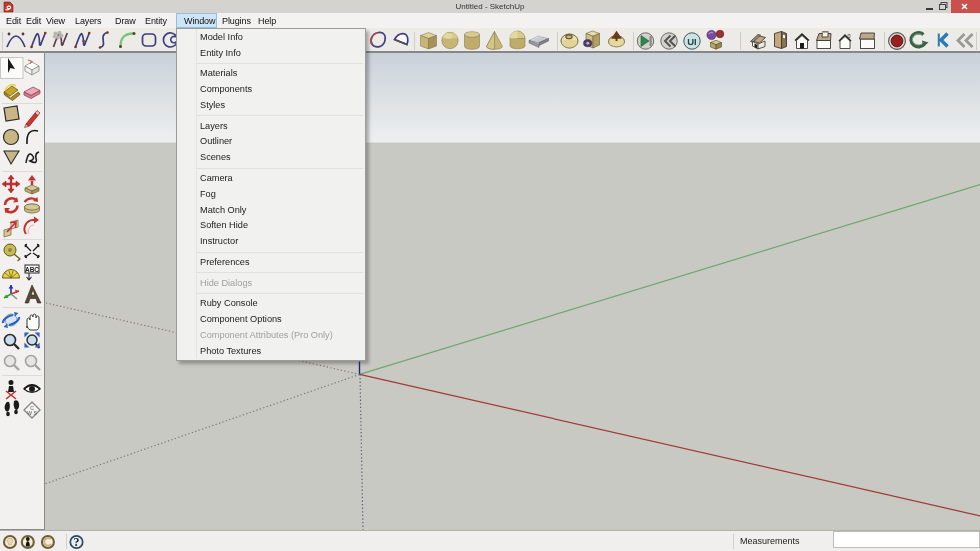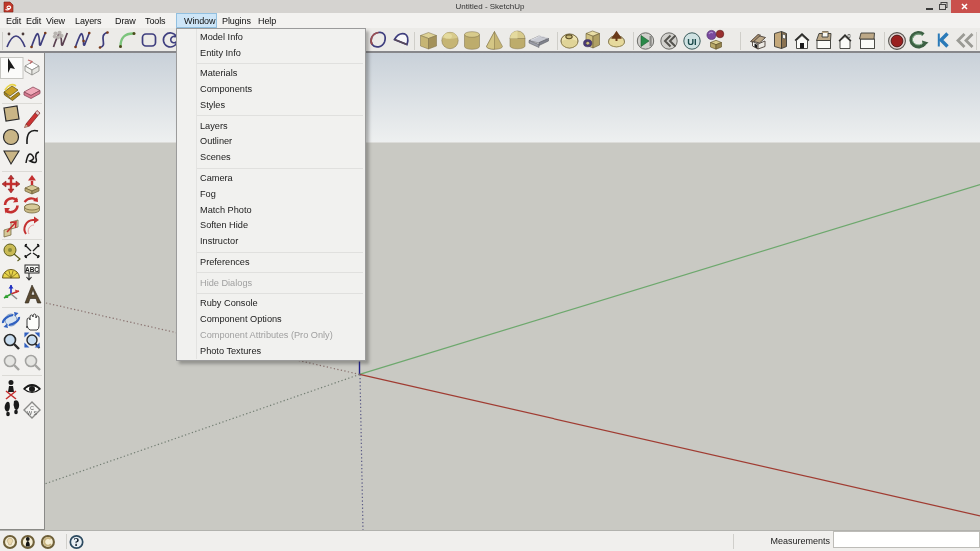--- a/index.html
+++ b/index.html
@@ -27,21 +27,21 @@
 <svg class="abs" style="left:959px;top:1px" width="11" height="11" viewBox="0 0 11 11">
       <path d="M3 3 L8 8 M8 3 L3 8" stroke="#fff" stroke-width="1.5"></path>
     </svg>
 
 <div class="abs" style="left:0;top:13px;width:980px;height:15px;background:#f3f2f0;border-bottom:1px solid #e2e1df"></div>
 <div class="abs mb" style="left:6px;top:16px">Edit</div>
 <div class="abs mb" style="left:26px;top:16px">Edit</div>
 <div class="abs mb" style="left:46px;top:16px">View</div>
 <div class="abs mb" style="left:75px;top:16px">Layers</div>
 <div class="abs mb" style="left:115px;top:16px">Draw</div>
-<div class="abs mb" style="left:145px;top:16px">Tools</div>
+<div class="abs mb" style="left:145px;top:16px">Entity</div>
 <div class="abs" style="left:176px;top:13px;width:41px;height:15px;background:#cde5f7;border:1px solid #92c0e0;box-sizing:border-box"></div>
 <div class="abs mb" style="left:184px;top:16px">Window</div>
 <div class="abs mb" style="left:222px;top:16px">Plugins</div>
 <div class="abs mb" style="left:258px;top:16px">Help</div>
 
 <div class="abs" style="left:0;top:28px;width:980px;height:23px;background:#ecebe8" id="toolbar"></div>
 <div class="abs" style="left:0;top:51px;width:980px;height:1.5px;background:#87878a"></div>
 <svg class="abs" style="left:0;top:28px" width="980" height="26" viewBox="0 0 980 26">
 <g stroke="#cfcec9">
         <line x1="2.5" y1="4" x2="2.5" y2="22"></line>
@@ -415,39 +415,39 @@
         <path d="M10 6.2 a2.7 2.7 0 0 1 1.6 4.9 l-0.4 1.7 h-2.4 l-0.4-1.7 a2.7 2.7 0 0 1 1.6-4.9 z" fill="#ecd9ae" stroke="#a8946a" stroke-width="0.5"></path>
 <circle cx="27.8" cy="10" r="6" fill="#f5eed6" stroke="#6e5f38" stroke-width="2.1"></circle>
         <circle cx="27.8" cy="7" r="1.9" fill="#141414"></circle>
         <path d="M25.9 14.5 q-0.4-4.5 1.9-5.5 q2.3 1 1.9 5.5 z" fill="#141414"></path>
 <circle cx="47.9" cy="10" r="6" fill="#f5eed6" stroke="#6e5f38" stroke-width="2.1"></circle>
         <path d="M50.7 7.2 a3.8 3.8 0 1 0 0.3 5" fill="none" stroke="#c8b480" stroke-width="1.9"></path>
 <circle cx="76.5" cy="10" r="6.2" fill="#e8eff4" stroke="#2c4a60" stroke-width="1.7"></circle>
         <text x="76.5" y="14" font-family="Liberation Serif" font-size="12" font-weight="bold" fill="#10202e" text-anchor="middle">?</text>
 </g>
 </svg>
-<div class="abs" style="left:740px;top:536px;width:90px;height:12px;font-size:9px;color:#1b1b1b;text-align:right;transform:translateZ(0)">Measurements</div>
+<div class="abs" style="left:740px;top:536px;width:90px;height:12px;font-size:9px;color:#1b1b1b;transform:translateZ(0)">Measurements</div>
 <div class="abs" style="left:833px;top:531px;width:147px;height:17px;background:#fff;border:1px solid #bdbcb8;box-sizing:border-box"></div>
 
 <div class="abs" style="left:176px;top:28px;width:190px;height:333px;background:#f1f1ef;border:1px solid #9b9b9b;box-sizing:border-box;box-shadow:3px 3px 3px rgba(50,50,45,0.35)"></div>
 <div class="abs" style="left:196px;top:29px;width:1px;height:330px;background:#e3e3e1"></div>
 <div class="mi" style="top:32.0px">Model Info</div>
 <div class="mi" style="top:47.5px">Entity Info</div>
 <div class="sep" style="top:62.8px"></div>
 <div class="mi" style="top:68.2px">Materials</div>
 <div class="mi" style="top:84.0px">Components</div>
 <div class="mi" style="top:99.9px">Styles</div>
 <div class="sep" style="top:115.2px"></div>
 <div class="mi" style="top:120.6px">Layers</div>
 <div class="mi" style="top:136.4px">Outliner</div>
 <div class="mi" style="top:152.2px">Scenes</div>
 <div class="sep" style="top:167.6px"></div>
 <div class="mi" style="top:173.0px">Camera</div>
 <div class="mi" style="top:188.8px">Fog</div>
-<div class="mi" style="top:204.6px">Match Photo</div>
+<div class="mi" style="top:204.6px">Match Only</div>
 <div class="mi" style="top:220.4px">Soften Hide</div>
 <div class="mi" style="top:236.2px">Instructor</div>
 <div class="sep" style="top:251.5px"></div>
 <div class="mi" style="top:256.9px">Preferences</div>
 <div class="sep" style="top:272.3px"></div>
 <div class="mi gray" style="top:277.7px">Hide Dialogs</div>
 <div class="sep" style="top:293px"></div>
 <div class="mi" style="top:298.4px">Ruby Console</div>
 <div class="mi" style="top:314.2px">Component Options</div>
 <div class="mi gray" style="top:330.0px">Component Attributes (Pro Only)</div>

